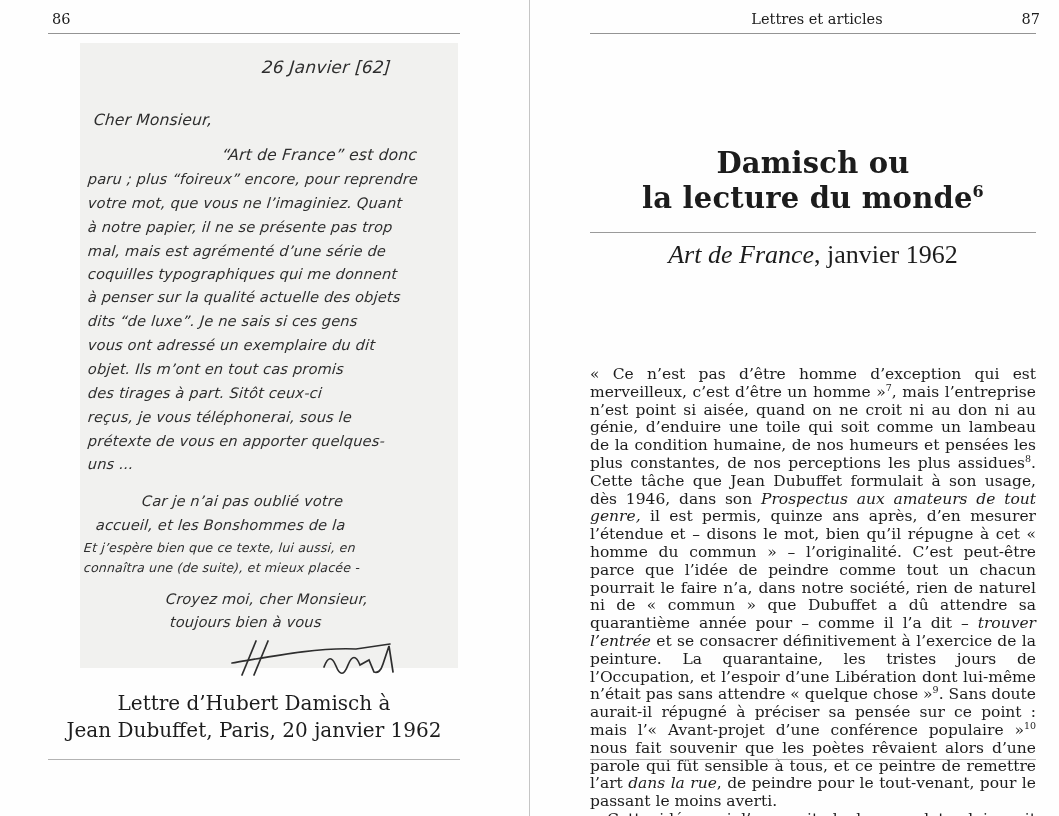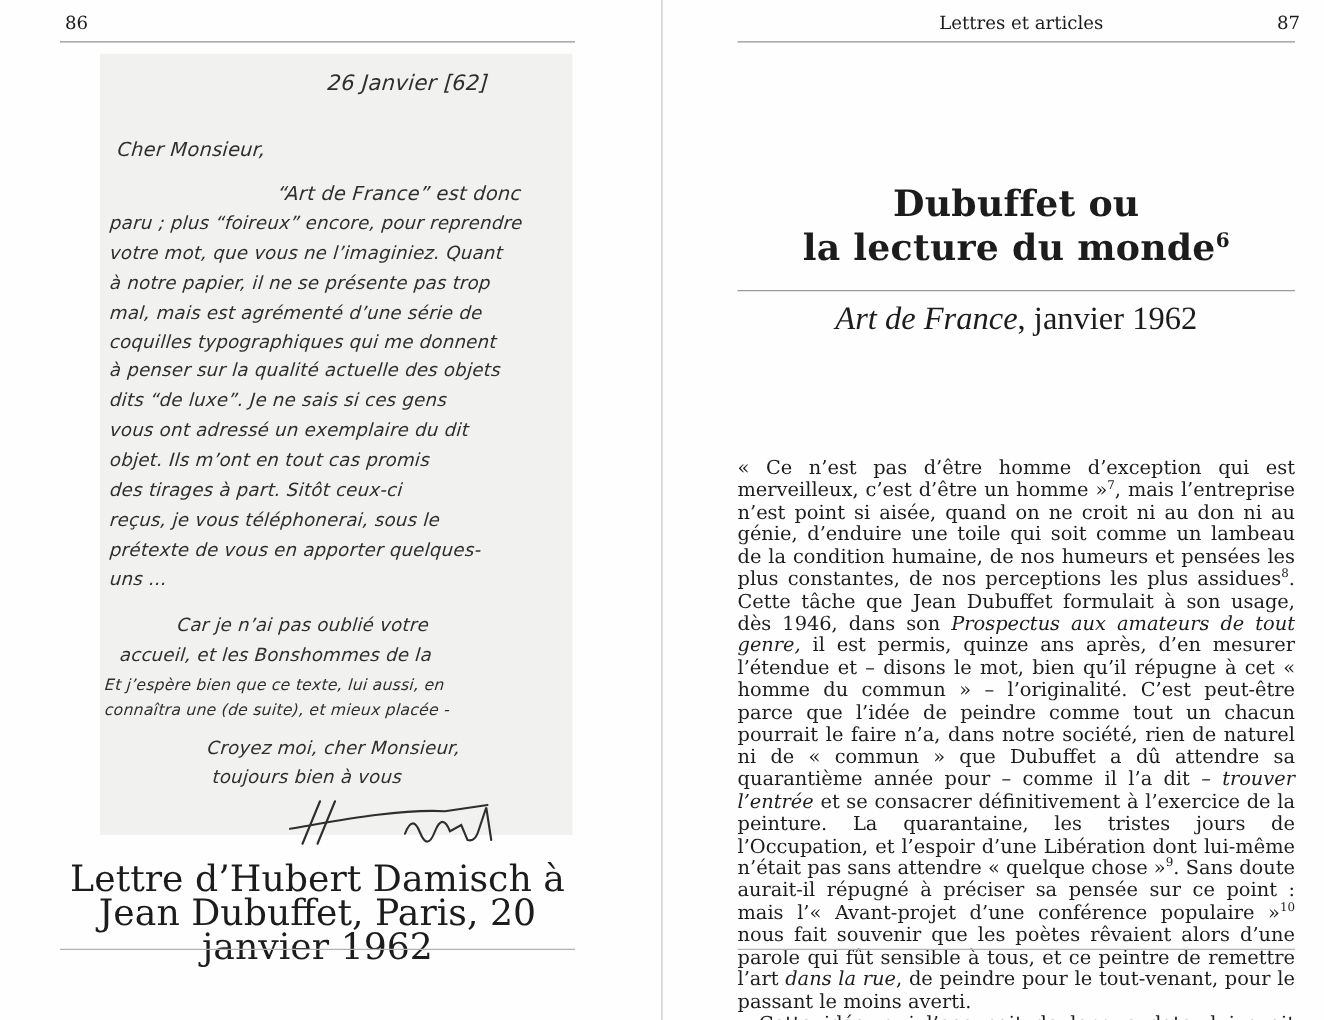--- a/index.html
+++ b/index.html
@@ -21,21 +21,21 @@
 
   
   .letter-scan{position:absolute;left:32px;top:43px;width:378px;height:625px;background:#f1f1ef;}
   .hw-line{
     position:absolute;white-space:nowrap;color:#2e2e2e;
     font-family:"DejaVu Sans", sans-serif;font-style:italic;
     font-size:15.5px;letter-spacing:.2px;transform:skewX(-5deg);
   }
   .signature{position:absolute;left:148px;top:592px;}
   .caption{position:absolute;left:0;top:690px;width:100%;text-align:center;
-    font-size:29px;line-height:27px;}
+    font-size:20px;line-height:27px;}
 
   
   .article-title{position:absolute;left:0;top:146px;width:100%;text-align:center;
     font-size:29px;line-height:35px;font-weight:700;letter-spacing:.2px;}
   .article-title sup{font-size:16px;line-height:0;}
   .title-rule{top:232px;border-top-color:#9a9a9a;}
   .article-subtitle{position:absolute;left:0;top:239px;width:100%;text-align:center;
     font-size:26px;line-height:32px;font-weight:400;font-family:Liberation Serif, serif;}
   .body-text{position:absolute;left:0;top:366px;width:446px;
     font-size:15.5px;line-height:17.8px;text-align:justify;}
@@ -96,21 +96,21 @@
 </div>
 
 <div class="page page-right">
   <div class="running-head">
     <span class="rtitle">Lettres et articles</span>
     <span class="pagenum-right">87</span>
   </div>
   <div class="rule header-rule"></div>
 
   <h1 class="article-title" style="margin:0">
-    <span>Dubuffet ou</span><br>
+    <span>Damisch ou</span><br>
     <span>la lecture du monde</span><sup>6</sup>
   </h1>
   <div class="rule title-rule"></div>
   <h2 class="article-subtitle" style="margin:0">
     <i>Art de France</i><span>, janvier 1962</span>
   </h2>
 
   <div class="body-text">
       <p><span>« Ce n’est pas d’être homme d’exception qui est merveilleux, c’est d’être un homme »</span><sup>7</sup><span>, mais l’entreprise n’est point si aisée, quand on ne croit ni au don ni au génie, d’enduire une toile qui soit comme un lambeau de la condition humaine, de nos humeurs et pensées les plus constantes, de nos perceptions les plus assidues</span><sup>8</sup><span>. Cette tâche que Jean Dubuffet formulait à son usage, dès 1946, dans son </span><i>Prospectus aux amateurs de tout genre,</i><span> il est permis, quinze ans après, d’en mesurer l’étendue et – disons le mot, bien qu’il répugne à cet « homme du commun » – l’originalité. C’est peut-être parce que l’idée de peindre comme tout un chacun pourrait le faire n’a, dans notre société, rien de naturel ni de « commun » que Dubuffet a dû attendre sa quarantième année pour – comme il l’a dit – </span><i>trouver l’entrée</i><span> et se consacrer définitivement à l’exercice de la peinture. La quarantaine, les tristes jours de l’Occupation, et l’espoir d’une Libération dont lui-même n’était pas sans attendre « quelque chose »</span><sup>9</sup><span>. Sans doute aurait-il répugné à préciser sa pensée sur ce point : mais l’« Avant-projet d’une conférence populaire »</span><sup>10</sup><span> nous fait souvenir que les poètes rêvaient alors d’une parole qui fût sensible à tous, et ce peintre de remettre l’art </span><i>dans la rue</i><span>, de peindre pour le tout-venant, pour le passant le moins averti.</span></p>
       <p class="indent"><span>Cette idée, qui l’occupait de longue date, lui avait jusque-là interdit d’entrer dans le circuit de l’art d’avant-garde, art de chapelle s’il</span></p>

